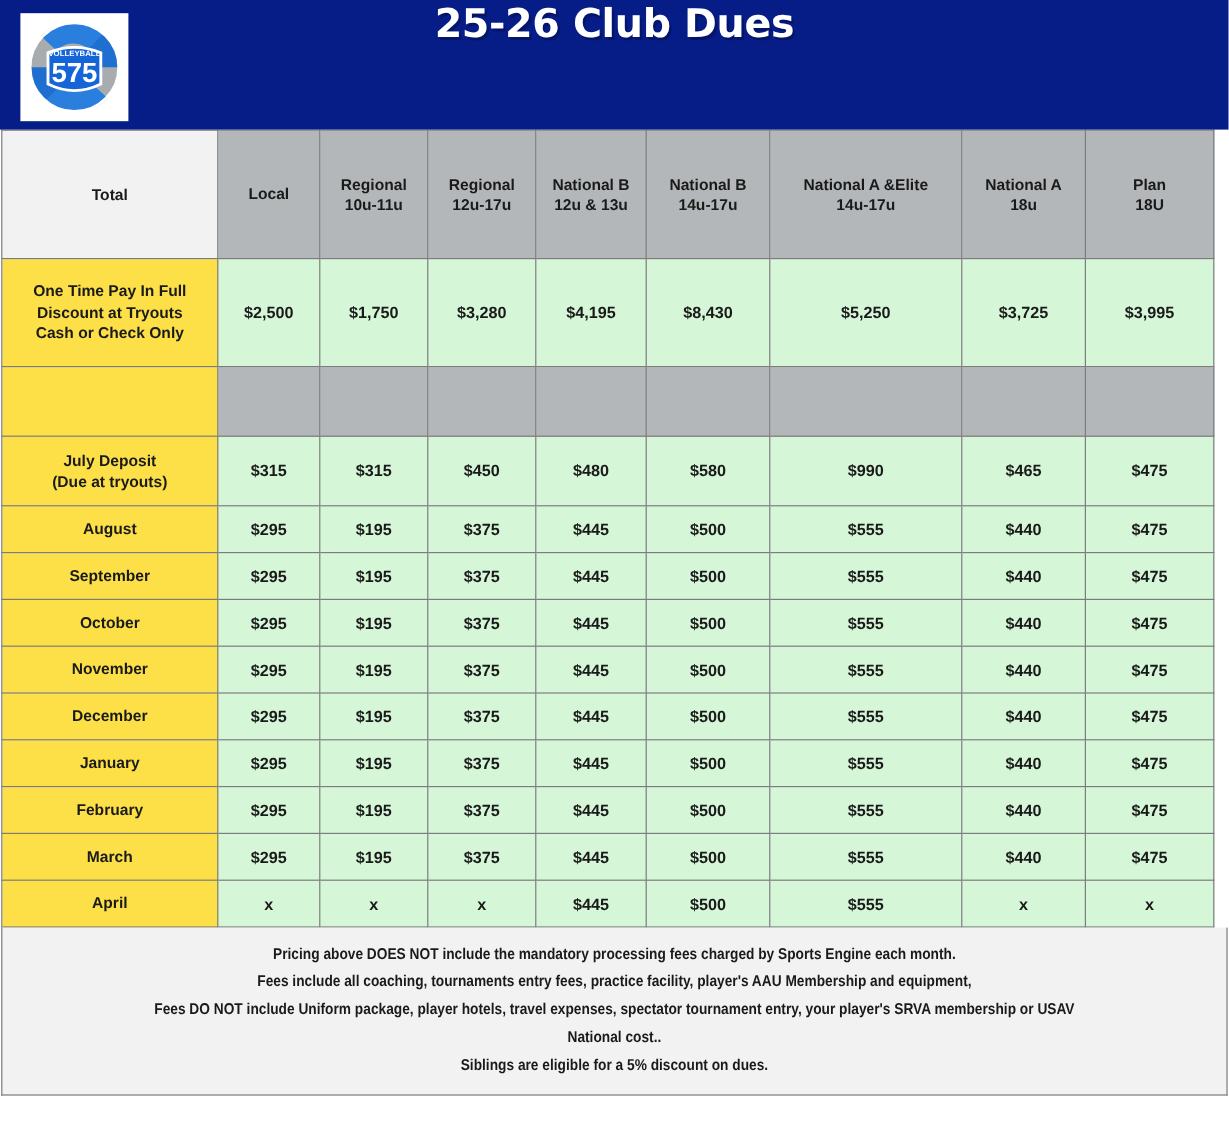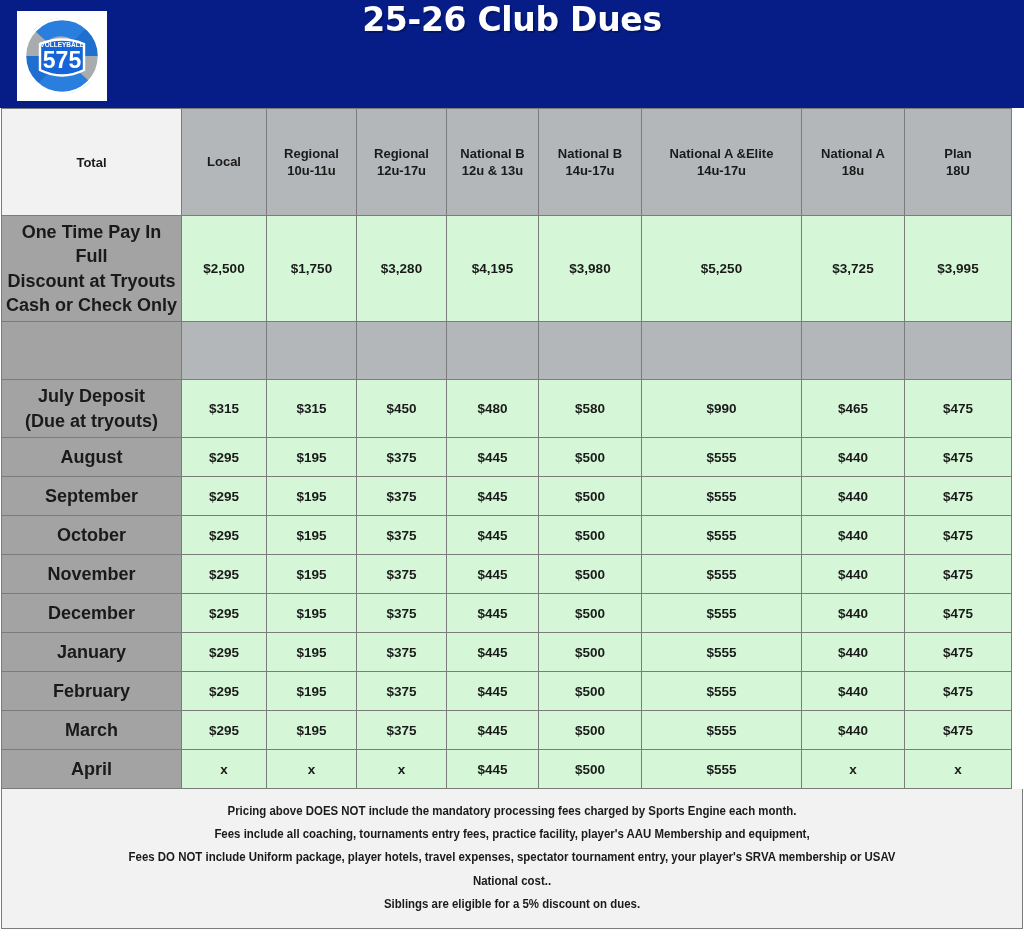--- a/index.html
+++ b/index.html
@@ -95,22 +95,22 @@
     font-weight: bold;
   }
   th.total-head {
     background: #f2f2f2;
     font-size: 13px;
     font-weight: bold;
   }
 
   
   td.row-label {
-    background: #a3a3a3;
-    font-size: 18px;
+    background: #fde047;
+    font-size: 13px;
     line-height: 1.35;
     font-weight: bold;
   }
 
   
   td.val {
     background: #d5f7d7;
     font-size: 13.5px;
     font-weight: bold;
   }
@@ -223,21 +223,21 @@
         <tr class="r-payfull">
           <td class="row-label">
             <div>One Time Pay In Full</div>
             <div>Discount at Tryouts</div>
             <div>Cash or Check Only</div>
           </td>
           <td class="val">$2,500</td>
           <td class="val">$1,750</td>
           <td class="val">$3,280</td>
           <td class="val">$4,195</td>
-          <td class="val">$3,980</td>
+          <td class="val">$8,430</td>
           <td class="val">$5,250</td>
           <td class="val">$3,725</td>
           <td class="val">$3,995</td>
         </tr>
         <tr class="r-spacer">
           <td class="row-label">
             <div></div>
           </td>
           <td class="val spacer"></td>
           <td class="val spacer"></td>

